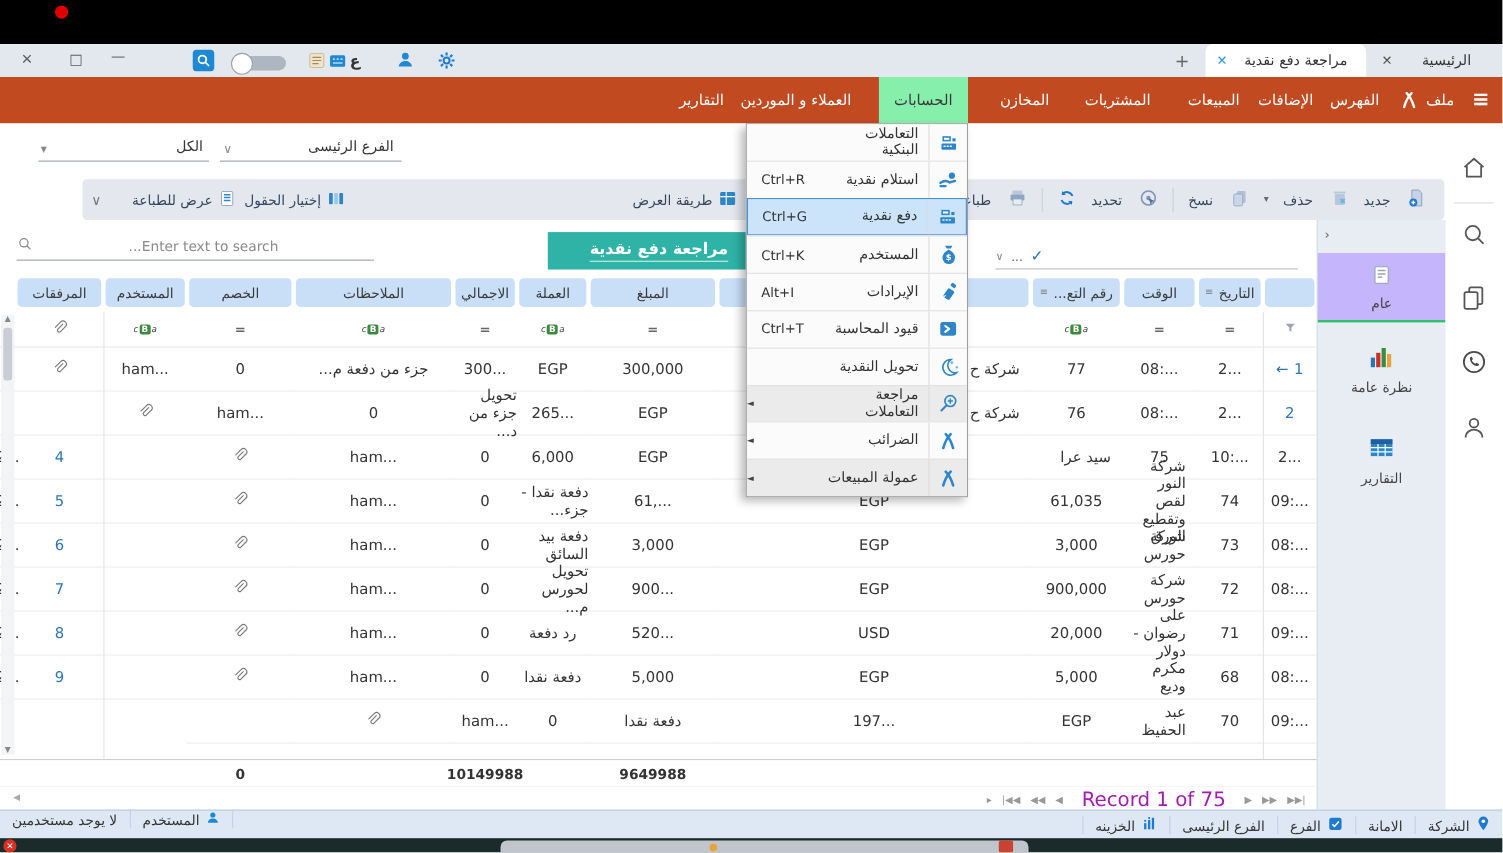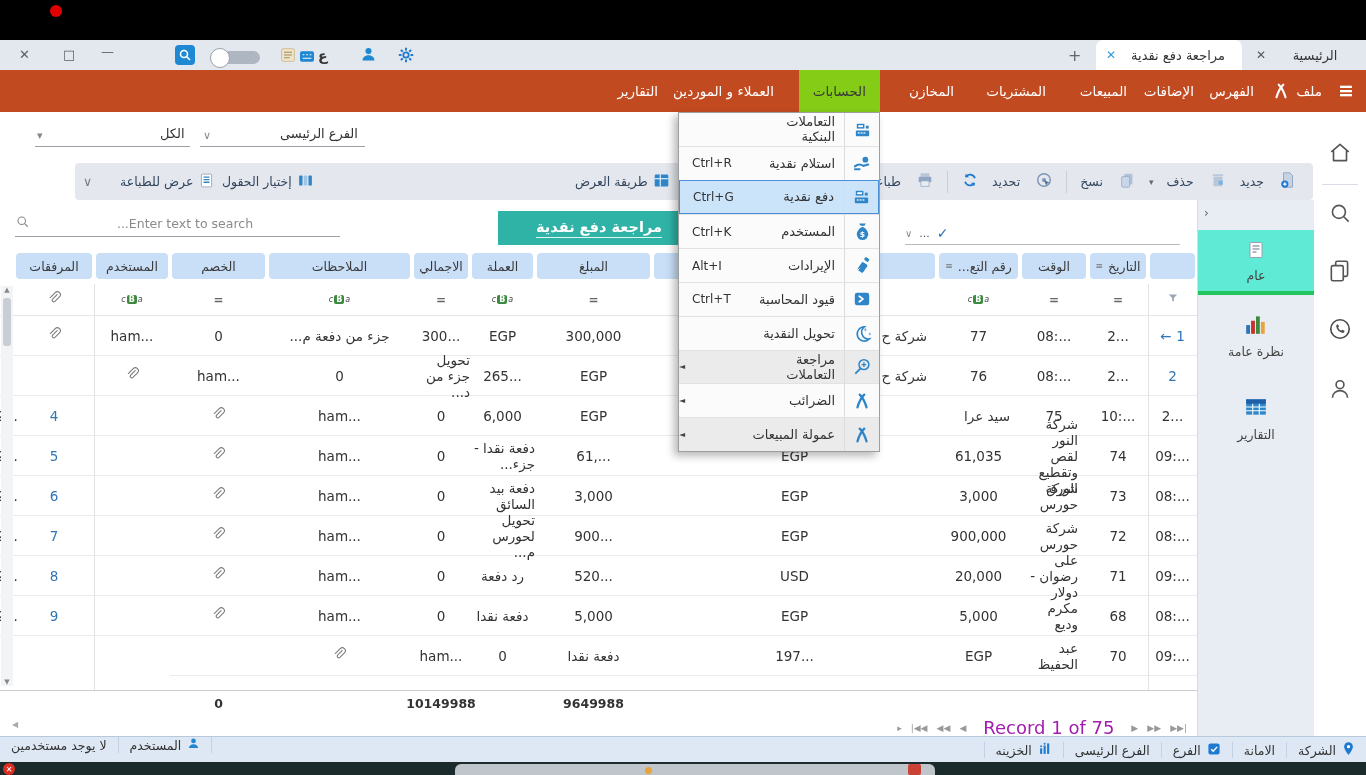--- a/index.html
+++ b/index.html
@@ -19,21 +19,21 @@
   #newtab{left:1068px;top:46px;color:#666;font-size:16px;}
   .tab{top:40px;height:30px;display:flex;align-items:center;gap:8px;padding:0 10px;box-sizing:border-box;}
   #tab-active{left:1096px;width:146px;background:#fff;border-radius:7px 7px 0 0;z-index:2;}
   #tab-active .x{color:#2E9AD8;font-size:12px;}
   #tab-home{left:1246px;width:120px;}
   #tab-home .x{color:#555;font-size:12px;}
   .tab .lbl{flex:1;text-align:center;font-size:13px;color:#333;direction:rtl;}
   
   #menubar{left:0;top:70px;width:1366px;height:42px;background:#C24A21;z-index:10;}
   .mb-item{position:absolute;top:0;height:42px;display:flex;align-items:center;color:#fff;font-size:13.5px;direction:rtl;padding:0 4px;cursor:default;}
-  .mb-item.active{background:#84cc16;color:#3A3A3A;padding:0 14px;margin-left:42px;}
+  .mb-item.active{background:#86efac;color:#3A3A3A;padding:0 14px;margin-left:42px;}
   #hamburger{position:absolute;right:12px;top:9px;color:#fff;font-size:19px;font-weight:bold;}
   #bell-badge{left:10px;top:79px;width:24px;height:24px;border-radius:50%;background:#fff;display:flex;align-items:center;justify-content:center;}
   #mb-ribbon{position:absolute;right:76px;top:11px;}
   
   #accounts-menu{left:678px;top:112px;width:200px;height:338px;background:#FBFBFB;border:1px solid #9E9E9E;
       box-shadow:-4px 4px 8px rgba(0,0,0,.28);z-index:50;display:flex;flex-direction:column;direction:rtl;}
   .mi{flex:1;display:flex;align-items:center;background:#FBFBFB;}
   .mi+.mi{border-top:1px solid #E2E2E2;}
   .mi .ic{width:34px;align-self:stretch;display:flex;align-items:center;justify-content:center;border-left:1px solid #DCDCDC;}
   .mi .lbl{flex:1;font-size:13px;color:#333;padding:0 9px;text-align:right;}
@@ -84,21 +84,21 @@
   #totals{left:0;top:690px;width:1197px;display:grid;direction:rtl;border-top:1px solid #CFCFCF;border-bottom:1px solid #D6D6D6;height:24px;background:#fff;}
   #totals .tcell{display:flex;align-items:center;justify-content:center;font-weight:bold;font-size:12.5px;direction:ltr;}
   
   #recnav{left:0;top:715px;width:1197px;height:21px;background:#fff;}
   #recnav .cluster{position:absolute;right:10px;top:2px;display:flex;align-items:center;gap:9px;color:#999;font-size:9px;}
   #recnav .label{color:#a21caf;font-size:18px;padding:0 8px;}
   
   #sidebar{left:1197px;top:200px;width:116px;height:536px;background:#E8EDF4;border-left:1px solid #D5DBE4;border-right:1px solid #D5DBE4;}
   #collapse{position:absolute;left:6px;top:6px;color:#666;font-size:12px;}
   .side-tab{position:absolute;left:0;width:116px;display:flex;flex-direction:column;align-items:center;gap:5px;font-size:12.5px;color:#444;direction:rtl;}
-  .side-tab.active{background:#5eead4;padding:10px 0 8px;border-bottom:4px solid #22c55e;}
+  .side-tab.active{background:#c4b5fd;padding:10px 0 8px;border-bottom:2px solid #22c55e;}
   
   #rightstrip{left:1314px;top:112px;width:52px;height:624px;background:#fff;}
   .rs-ico{position:absolute;left:13px;}
   #rs-div{position:absolute;left:8px;top:72px;width:36px;height:1px;background:#D9DEE6;}
   
   #statusbar{left:0;top:736px;width:1366px;height:26px;background:#DEE8F4;border-top:1px solid #B9C9DC;}
   .sb-right{position:absolute;right:0;top:0;height:26px;display:flex;direction:rtl;align-items:center;}
   .sb-left{position:absolute;left:0;top:0;height:26px;display:flex;}
   .sb-item{display:flex;align-items:center;gap:6px;padding:0 11px;height:16px;font-size:12.5px;color:#333;direction:rtl;border-left:1px solid #C2D1E3;}
   .sb-left .sb-item{border-left:none;border-right:1px solid #C2D1E3;direction:rtl;}

